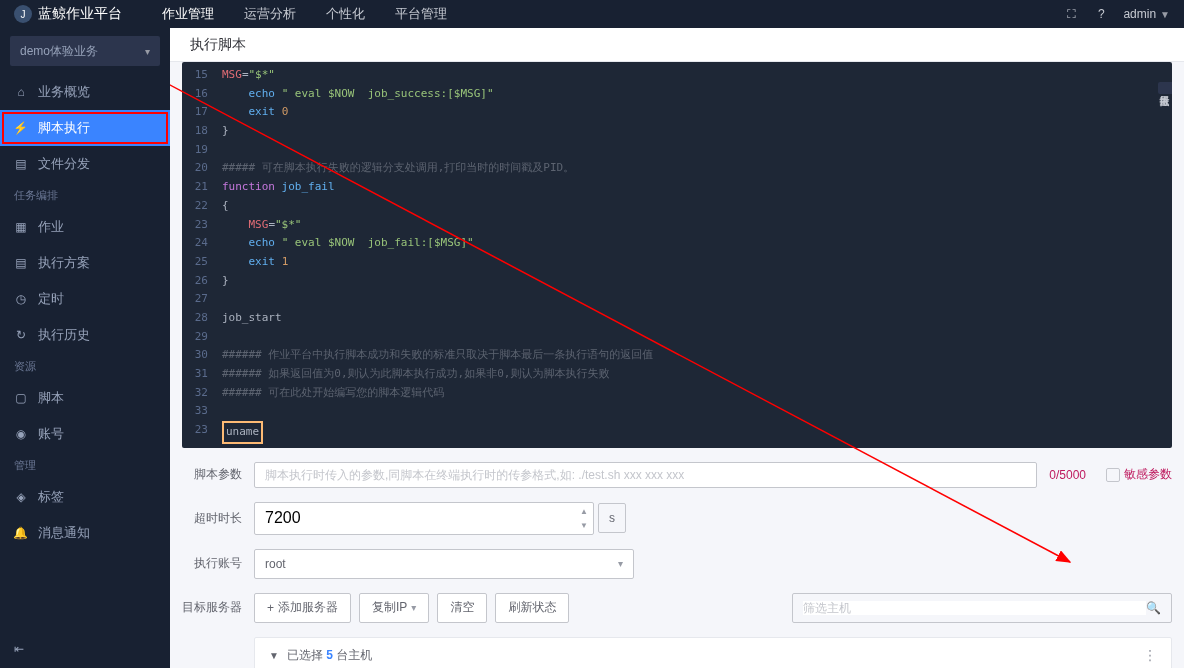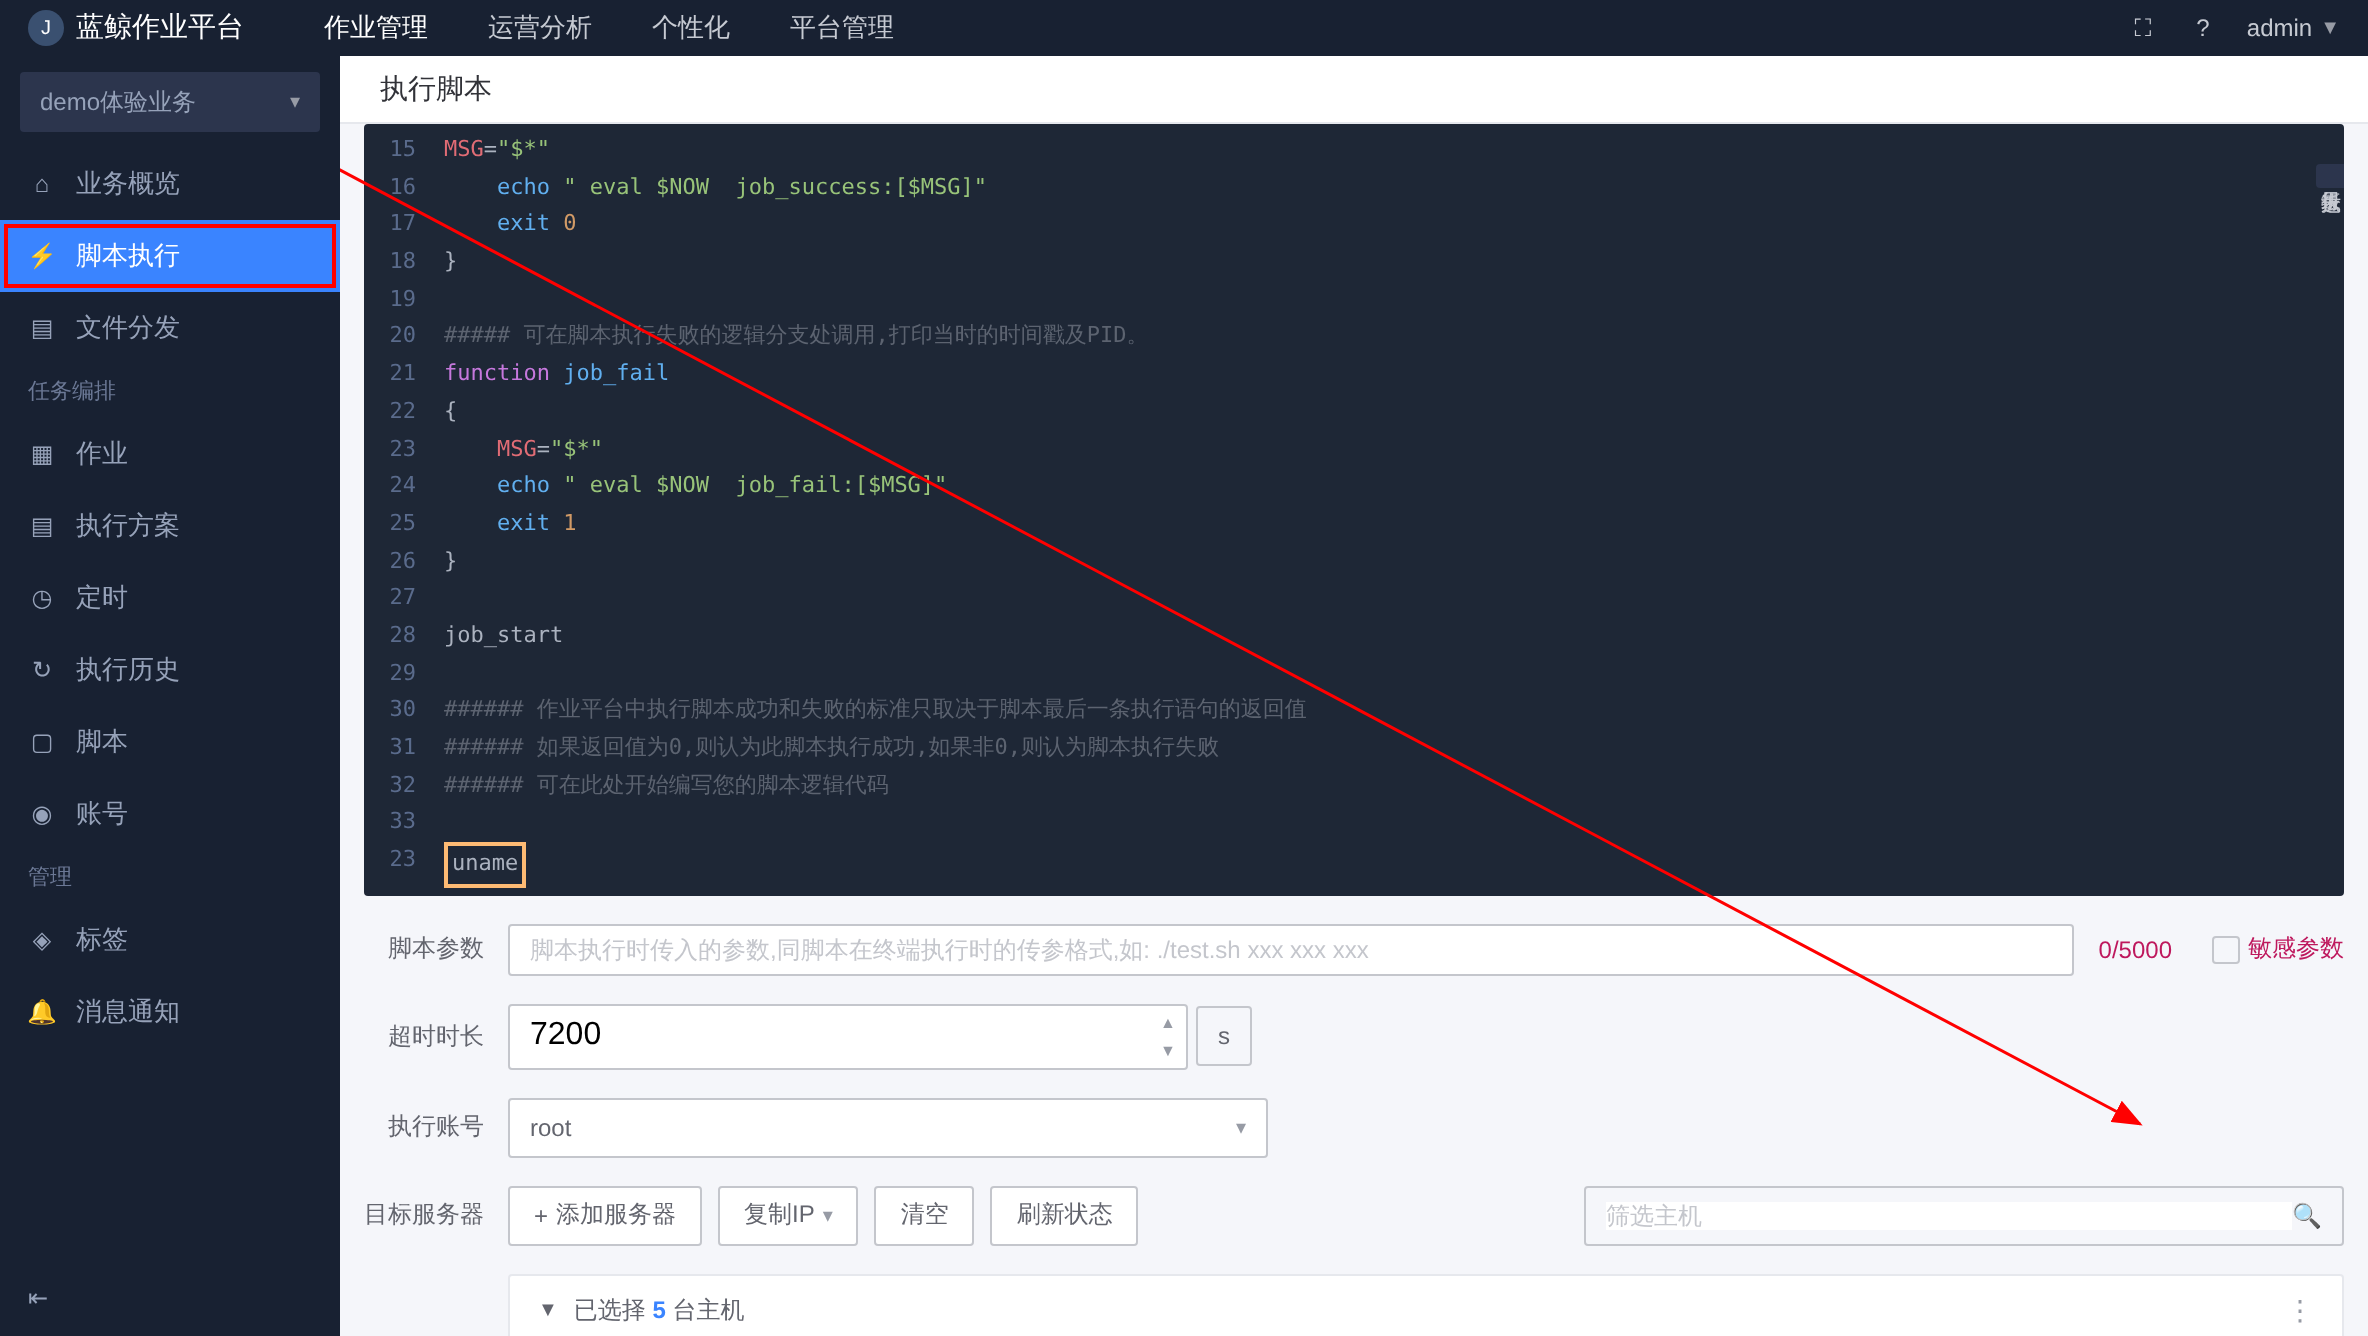--- a/index.html
+++ b/index.html
@@ -129,20 +129,21 @@
         <span>执行方案</span>
       </div>
     <div class="sb-item">
         <span class="sb-icon">◷</span>
         <span>定时</span>
       </div>
     <div class="sb-item">
         <span class="sb-icon">↻</span>
         <span>执行历史</span>
       </div>
+    <div class="sb-section">资源</div>
     <div class="sb-item">
         <span class="sb-icon">▢</span>
         <span>脚本</span>
       </div>
     <div class="sb-item">
         <span class="sb-icon">◉</span>
         <span>账号</span>
       </div>
     <div class="sb-section">管理</div>
     <div class="sb-item">

